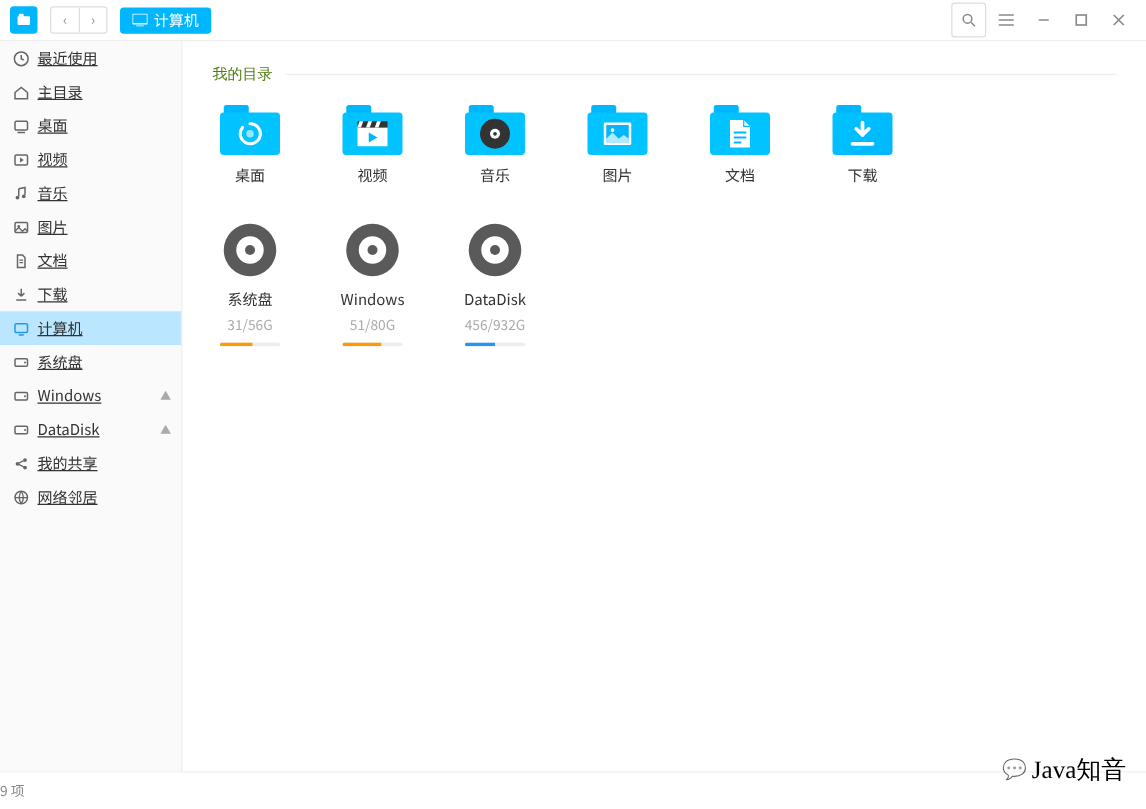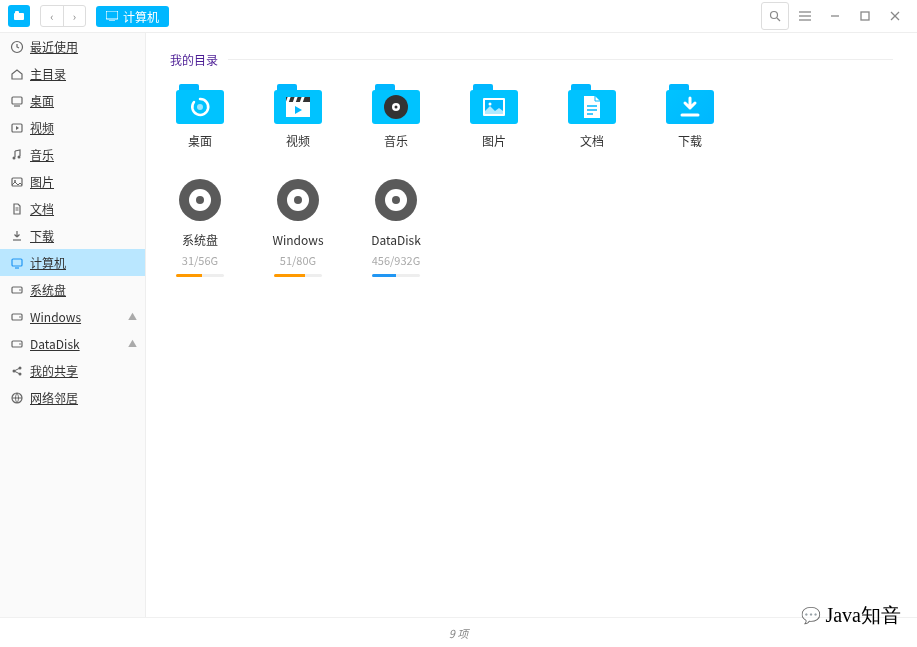--- a/index.html
+++ b/index.html
@@ -14,37 +14,37 @@
 .tb-btn { width: 28px; height: 28px; display: flex; align-items: center; justify-content: center; color: #666; cursor: pointer; margin-left: 2px; border: 1px solid transparent; border-radius: 3px; }
 .tb-btn.boxed { border-color: #ddd; }
 .wrap { display: flex; height: calc(100% - 63px); }
 .sidebar { width: 146px; border-right: 1px solid #eee; background: #fafafa; overflow-y: auto; }
 .side-item { display: flex; align-items: center; padding: 5px 10px; font-size: 12px; color: #333; cursor: pointer; gap: 6px; position: relative; text-decoration: underline; }
 .side-item.active { background: #bae7ff; }
 .side-item .ico { width: 14px; height: 14px; display: flex; align-items: center; justify-content: center; color: #666; flex-shrink: 0; }
 .side-item.active .ico { color: #2196f3; }
 .eject { position: absolute; right: 8px; color: #aaa; font-size: 9px; }
 .main { flex: 1; padding: 18px 24px; overflow-y: auto; }
-.section-title { font-size: 12px; color: #4c1d95; margin-bottom: 16px; display: flex; align-items: center; gap: 10px; }
+.section-title { font-size: 12px; color: #4d7c0f; margin-bottom: 16px; display: flex; align-items: center; gap: 10px; font-family: Liberation Serif, serif; }
 .section-title::after { content: ""; flex: 1; height: 1px; background: #eee; }
 .grid { display: flex; flex-wrap: wrap; gap: 38px 38px; margin-bottom: 30px; }
 .item { width: 60px; display: flex; flex-direction: column; align-items: center; cursor: pointer; }
 .folder-ico { width: 48px; height: 40px; position: relative; margin-bottom: 8px; }
 .folder-tab { position: absolute; top: 0; left: 3px; width: 20px; height: 8px; background: #00b7ff; border-radius: 2px 2px 0 0; }
 .folder-body { position: absolute; top: 6px; left: 0; right: 0; bottom: 0; background: #00c3ff; border-radius: 3px; display: flex; align-items: center; justify-content: center; overflow: hidden; }
 .folder-body.sparkle { background: linear-gradient(135deg, #00c3ff 0%, #00b7ff 100%); }
 .folder-inner { color: #fff; }
 .disk-ico { width: 42px; height: 42px; border-radius: 50%; background: #5a5a5a; display: flex; align-items: center; justify-content: center; margin-bottom: 10px; }
 .disk-ico-inner { width: 22px; height: 22px; border-radius: 50%; background: #fff; display: flex; align-items: center; justify-content: center; }
 .disk-ico-inner::after { content: ""; width: 8px; height: 8px; border-radius: 50%; background: #5a5a5a; }
 .item-label { font-size: 12px; color: #333; white-space: nowrap; }
 .item-sub { font-size: 11px; color: #aaa; margin-top: 4px; white-space: nowrap; }
 .progress { width: 48px; height: 3px; background: #eee; margin-top: 6px; border-radius: 2px; overflow: hidden; }
 .progress-fill { height: 100%; }
-.statusbar { height: 30px; display: flex; align-items: center; justify-content: center; font-size: 11px; color: #888; border-top: 1px solid #f0f0f0; font-style: italic; }
+.statusbar { height: 30px; display: flex; align-items: center; font-size: 11px; color: #888; border-top: 1px solid #f0f0f0; }
 .watermark { position: absolute; right: 16px; bottom: 18px; font-size: 20px; color: #000000; display: flex; align-items: center; gap: 4px; font-family: "KaiTi", serif; }
 .watermark::before { content: "💬"; font-size: 16px; opacity: 0.6; }
 svg { display: block; }
 </style>
 </head>
 <body>
 
 <div class="titlebar">
   <div class="app-icon">
     <svg width="12" height="12" viewBox="0 0 12 12">

